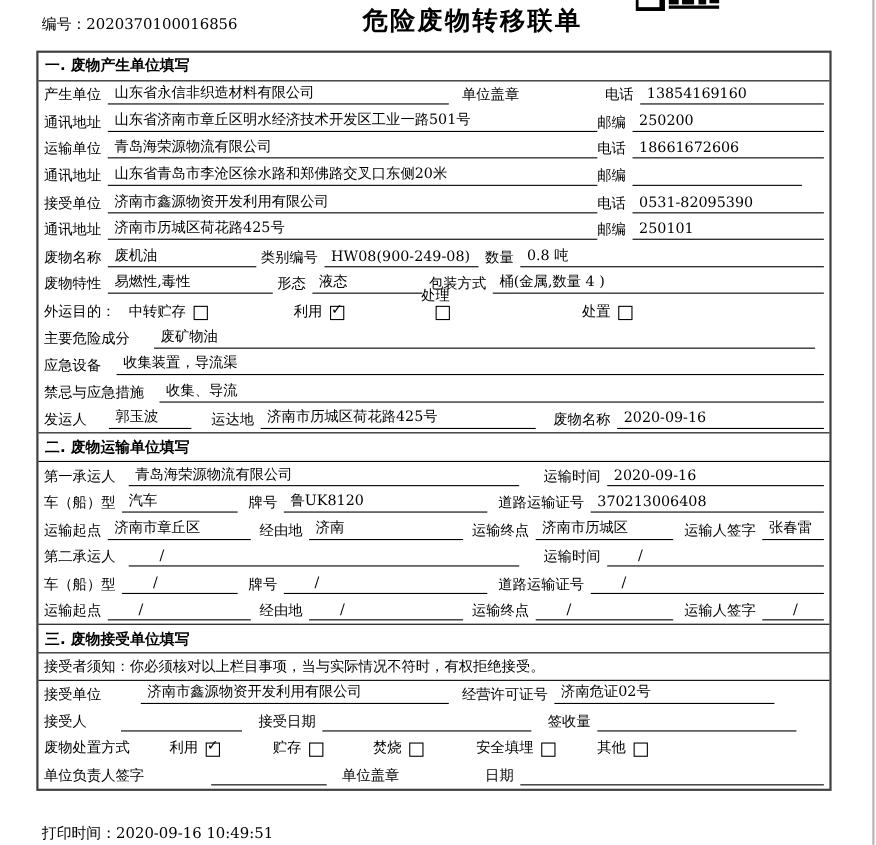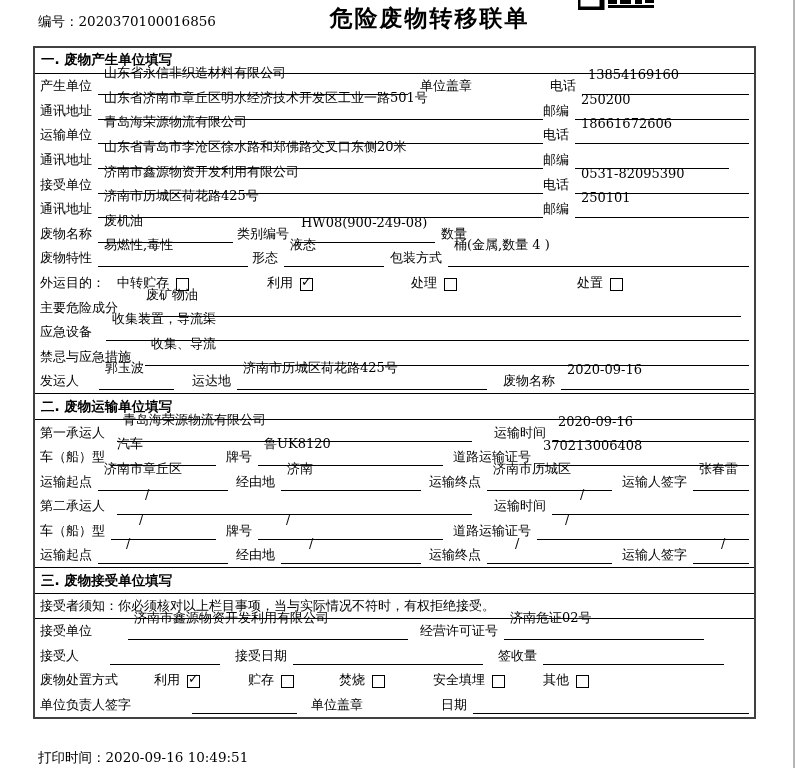--- a/index.html
+++ b/index.html
@@ -14,21 +14,21 @@
   .serial{position:absolute;left:38px;top:13px;white-space:nowrap;font-size:13.5px;}
   .title{position:absolute;left:33px;top:3px;width:723px;text-align:center;padding-left:70px;box-sizing:border-box;
     font-family:"DejaVu Sans","Liberation Sans",sans-serif;font-weight:bold;font-size:23px;letter-spacing:2px;}
   .form-table{position:absolute;left:33px;top:46px;width:723px;border:2px solid #404040;box-sizing:border-box;background:#fff;}
   .section + .section{border-top:1.5px solid #000;}
   .sec-header{height:24.6px;display:flex;align-items:center;padding:0 6px;border-bottom:1px solid #000;
     font-family:"DejaVu Sans","Liberation Sans",sans-serif;font-weight:bold;font-size:13.5px;}
   .row{height:24.6px;display:flex;align-items:flex-end;padding:0 5px;box-sizing:border-box;white-space:nowrap;}
   .note-row{border-bottom:1px solid #000;align-items:center;}
   .lbl{flex:0 0 auto;margin:0 6px 3px 0;}
-  .uline{border-bottom:1px solid #000;margin-bottom:3px;padding:0 4px 12px 6px;flex:0 0 auto;overflow:visible;min-height:17px;box-sizing:border-box;}
+  .uline{border-bottom:1px solid #000;margin-bottom:3px;padding:0 4px 1px 6px;flex:0 0 auto;overflow:visible;min-height:17px;box-sizing:border-box;}
   .uline.grow{flex:1 1 auto;}
   .uline.slash{padding-left:28px;}
   .cbwrap{display:flex;align-items:flex-end;margin-bottom:3px;}
   .cbox{display:inline-block;width:11px;height:11px;border:1.5px solid #000;margin:0 0 1px 7px;position:relative;flex:0 0 auto;}
   .checkmark{position:absolute;left:0px;top:-5px;font-size:13px;font-weight:bold;
     font-family:"DejaVu Sans","Liberation Sans",sans-serif;}
   .print-time{position:absolute;left:38px;top:749px;white-space:nowrap;font-size:13.5px;}
 </style>
 </head>
 <body>
@@ -87,20 +87,21 @@
         <span class="uline" style="width: 445px;">济南市历城区荷花路425号</span>
         <span class="lbl">邮编</span>
         <span class="uline grow">250101</span>
       </div>
       <div class="row">
         <span class="lbl">废物名称</span>
         <span class="uline" style="width: 135px; margin-top: 16px;">废机油</span>
         <span class="lbl" style="margin-left: 4px;">类别编号</span>
         <span class="uline" style="width: 140px;">HW08(900-249-08)</span>
         <span class="lbl" style="margin-left: 6px;">数量</span>
+        <span class="uline grow">0.8 吨</span>
       </div>
       <div class="row">
         <span class="lbl">废物特性</span>
         <span class="uline" style="width: 150px;">易燃性,毒性</span>
         <span class="lbl" style="margin-left: 4px;">形态</span>
         <span class="uline" style="width: 100px;">液态</span>
         <span class="lbl" style="margin-left: 6px;">包装方式</span>
         <span class="uline grow">桶(金属,数量 4 )</span>
       </div>
       <div class="row">
@@ -108,21 +109,21 @@
         <span class="cbwrap" style="margin-left: 6px; justify-content: center;">
           <span class="cblbl">中转贮存</span>
           <span class="cbox"></span>
         </span>
         <span class="cbwrap" style="margin-left: 78px;">
           <span class="cblbl">利用</span>
           <span class="cbox">
             <span class="checkmark">✓</span>
           </span>
         </span>
-        <span class="cbwrap" style="margin-left: 98px;">
+        <span class="cbwrap" style="margin-left: 70px; flex-direction: column;">
           <span class="cblbl">处理</span>
           <span class="cbox"></span>
         </span>
         <span class="cbwrap" style="margin-left: 120px;">
           <span class="cblbl">处置</span>
           <span class="cbox"></span>
         </span>
       </div>
       <div class="row">
         <span class="lbl">主要危险成分</span>

